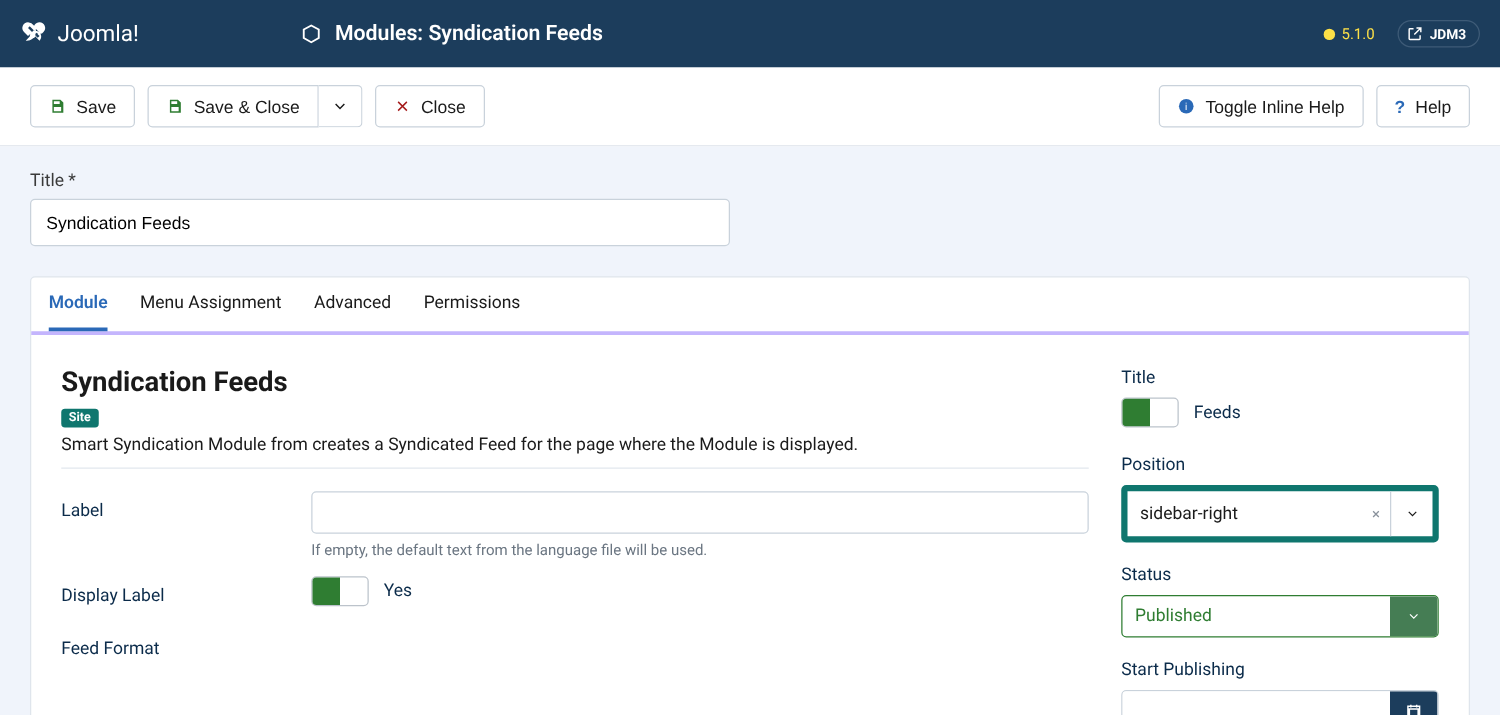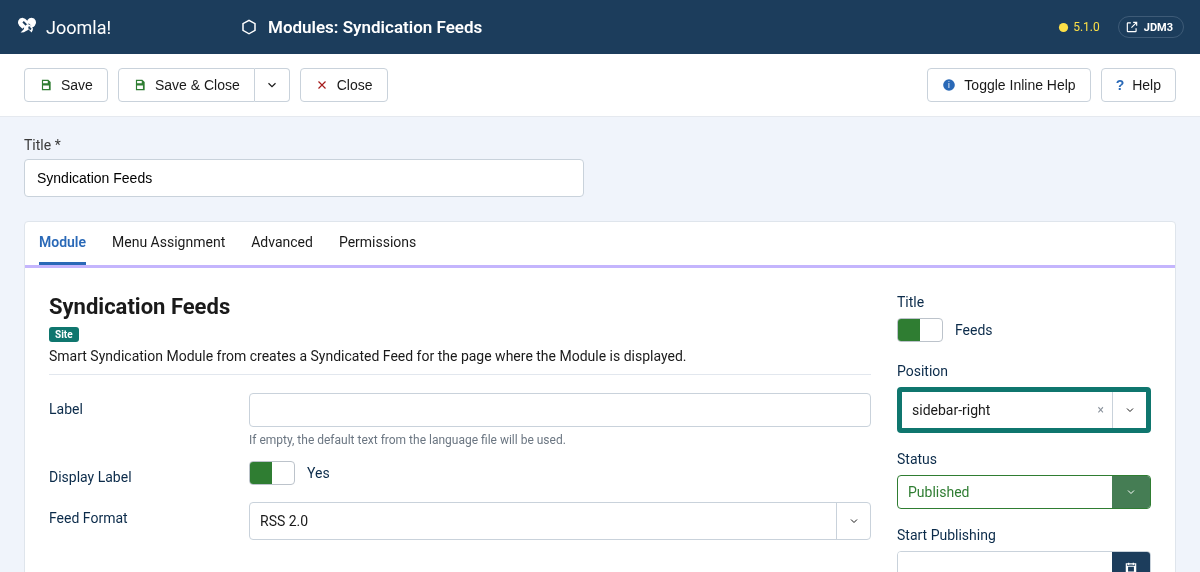--- a/index.html
+++ b/index.html
@@ -166,30 +166,20 @@
             <div class="switch">
               <span class="switch-track" style="border:1px solid #bcc3cb; background:#fff; position:relative;">
                 <span class="half-green"></span>
               </span>
               <span class="switch-label">Yes</span>
             </div>
           </div>
         </div>
         <div class="form-row">
           <div class="form-label">Feed Format</div>
-          <div class="form-control">
-            <div class="select">
-              <div class="select-value">RSS 2.0</div>
-              <div class="caret-box">
-                <svg width="12" height="12" viewBox="0 0 24 24" fill="none" stroke="currentColor" stroke-width="2">
-                    <path d="M6 9l6 6 6-6"></path>
-                  </svg>
-              </div>
-            </div>
-          </div>
         </div>
       </div>
 
       <div class="side-col">
         <div class="side-group">
           <label class="side-label">Title</label>
           <div class="switch">
             <span class="switch-track" style="border:1px solid #bcc3cb; background:#fff; position:relative;">
               <span class="half-green"></span>
             </span>

